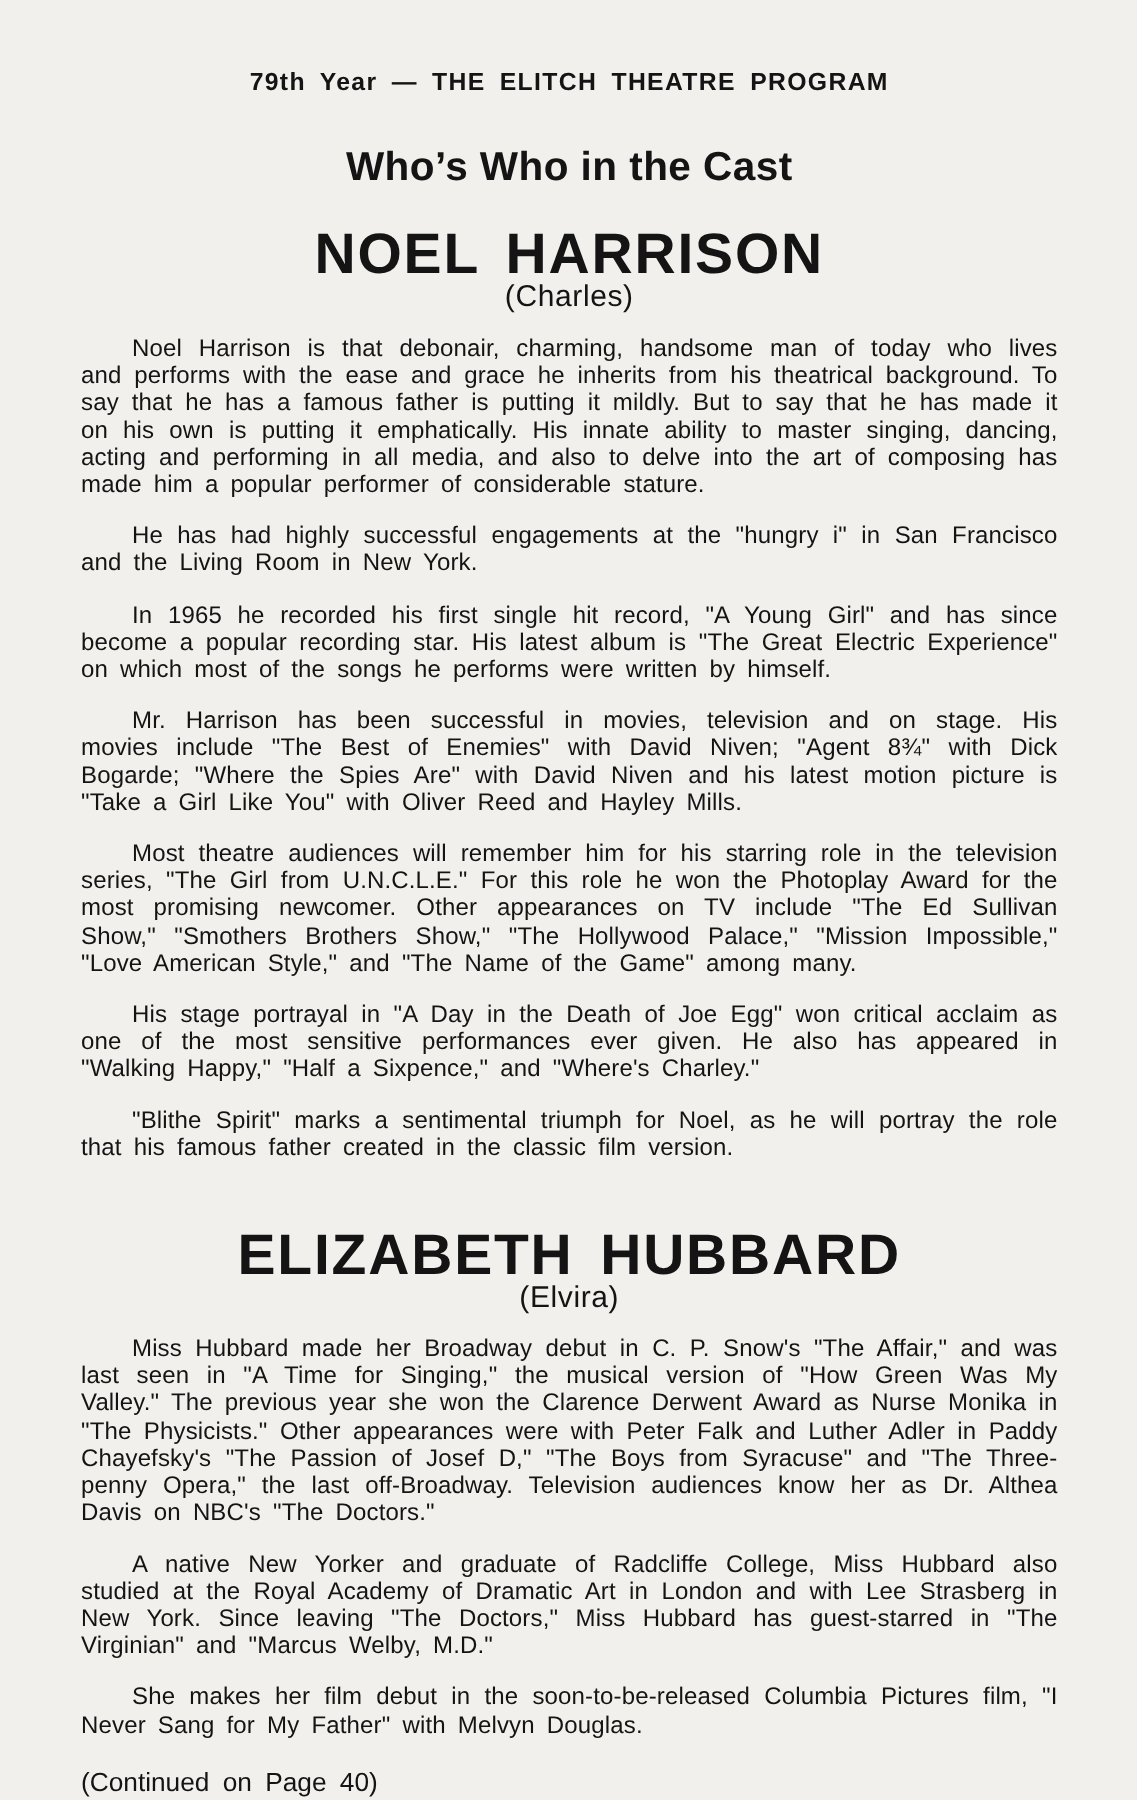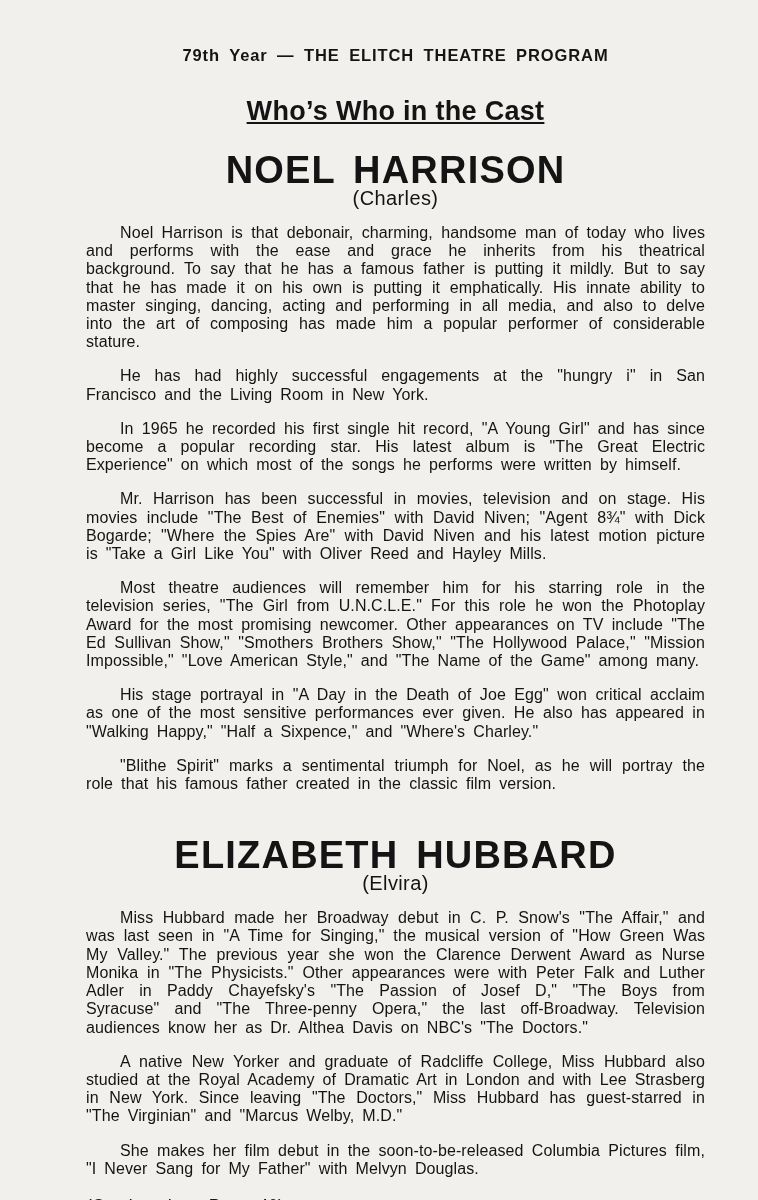--- a/index.html
+++ b/index.html
@@ -8,41 +8,40 @@
   }
   html,body{margin:0;padding:0;}
   body{background:#d8d6d2;}
   .page{
     position:relative;
     width:758px;height:1200px;
     margin:0 auto;
     background:var(--paper);
     color:var(--ink);
     box-sizing:border-box;
-    padding:46px 53px 0 86px;
+    padding:46px 53px 0 54px;
     font-family:"Liberation Sans", sans-serif;
     overflow:hidden;
   }
   .running-head{
     text-align:center;
     font-size:16.5px;
     font-weight:bold;
     letter-spacing:0.9px;
     word-spacing:4px;
     margin-bottom:32px;
     white-space:nowrap;
   }
   .page-title{
     margin:0 0 30px 0;
     text-align:center;
     font-size:27px;
     line-height:28px;
     font-weight:bold;
     letter-spacing:0.3px;
-    text-decoration:underline;
   }
   .cast-name{
     margin:0;
     text-align:center;
     font-size:38px;
     line-height:30px;
     font-weight:bold;
     letter-spacing:1.2px;
     word-spacing:6px;
   }

